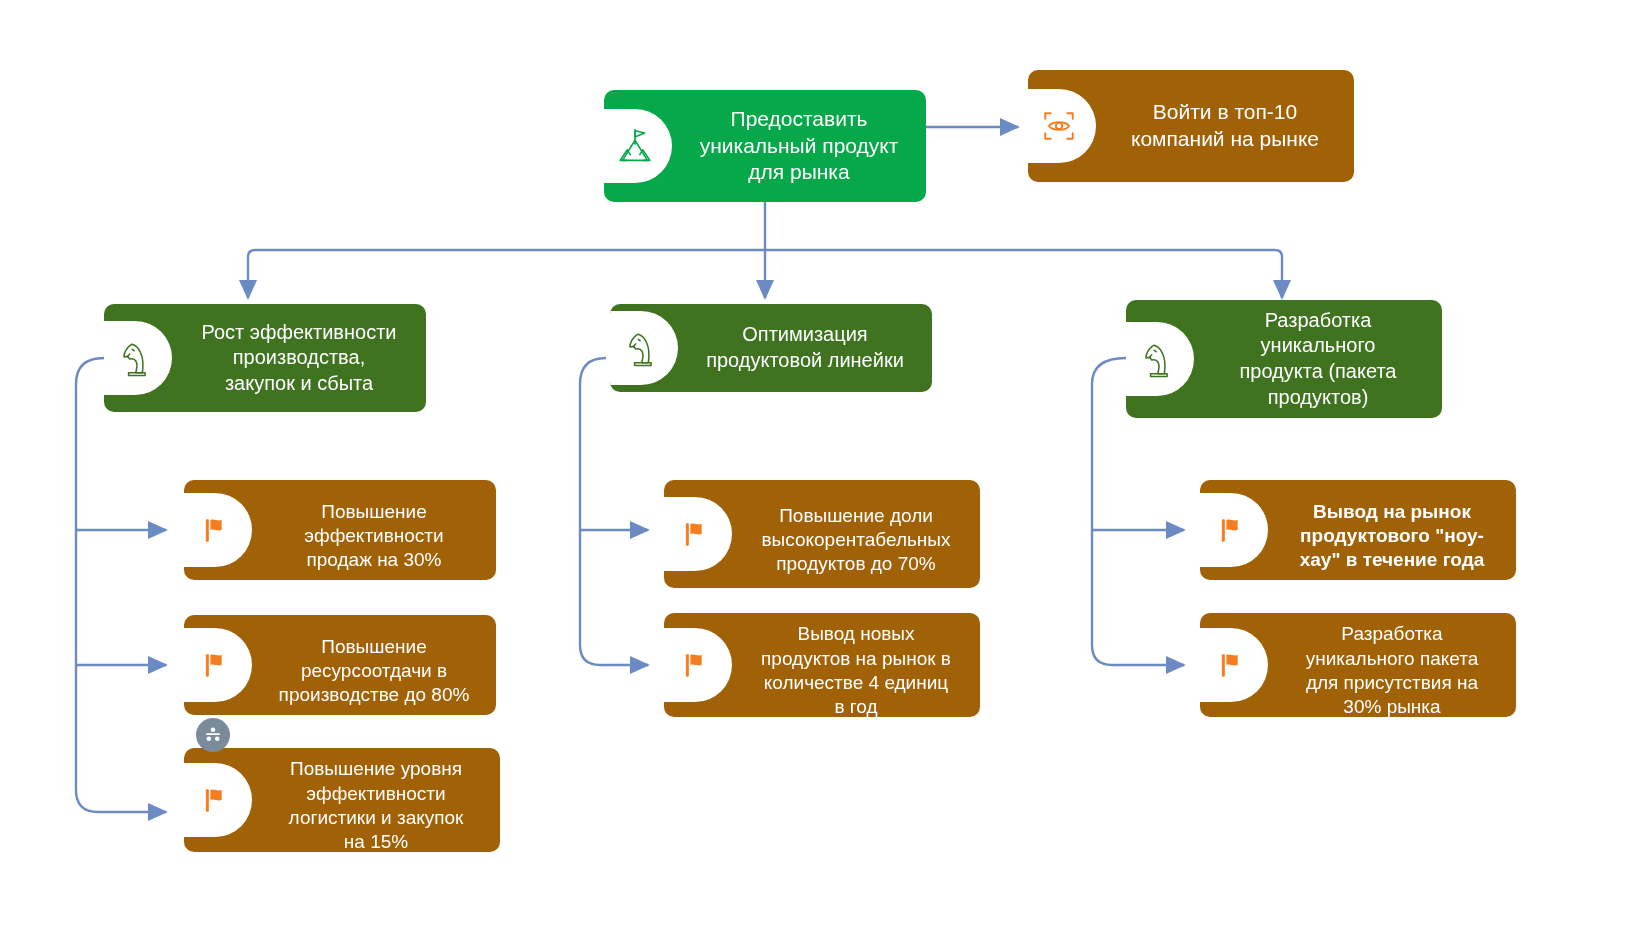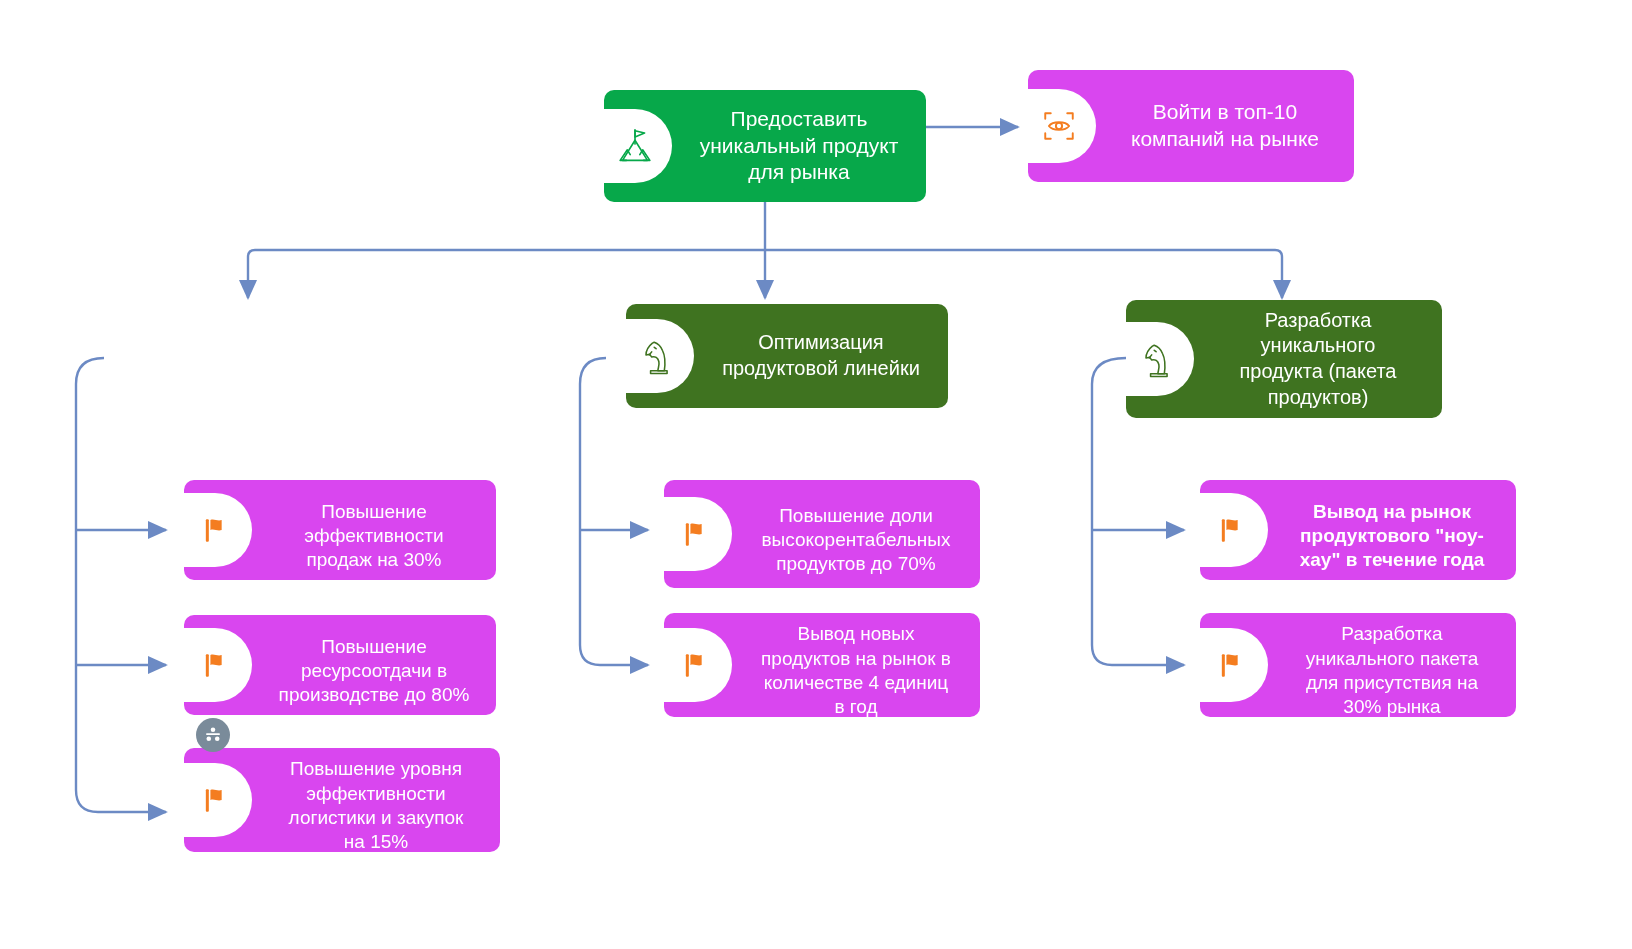--- a/index.html
+++ b/index.html
@@ -39,21 +39,21 @@
     padding: 6px 12px 6px 2px;
     width: calc(100% - 78px);
     color: #ffffff;
     text-align: center;
     line-height: 1.28;
     white-space: pre-line;
   }
 
   .n-green   { background: #07a84a; }
   .n-dgreen  { background: #3f7320; }
-  .n-orange  { background: #d946ef; }
+  .n-orange  { background: #a16207; }
 
   .lvl0 .label { font-size: 21px; }
   .lvl1 .label { font-size: 20px; }
   .lvl2 .label { font-size: 19px; margin-top: 12px; }
 
   .badge {
     position: absolute;
     width: 34px; height: 34px;
     border-radius: 50%;
     background: #7a8b9a;
@@ -121,22 +121,35 @@
         <path d="M9 32 L9 38 L15 38"></path>
         <path d="M39 32 L39 38 L33 38"></path>
         <path d="M13 24 C17 18.5, 31 18.5, 35 24 C31 29.5, 17 29.5, 13 24 Z"></path>
         <circle cx="24" cy="24" r="3.4"></circle>
       </svg>
     </span>
     <span class="label">Войти в топ-10
 компаний на рынке</span>
   </div>
 
-
-  <div class="node n-dgreen lvl1" style="left:626px; top:304px; width:322px; height:104px;">
+  <div class="node n-dgreen lvl1" style="left:104px; top:304px; width:322px; height:108px;">
+    <span class="disc">
+      <svg width="44" height="44" viewBox="0 0 48 48" fill="none" stroke="#3f7320" stroke-width="1.7" stroke-linejoin="round" stroke-linecap="round">
+        <path d="M19 10 C14 14, 12 19, 12 23 L16 22 L18 25 C22 24, 25 26, 26 30 C27 34, 25 37, 25 40 L32 40 C33 33, 33 24, 30 18 C28 13, 24 10, 21 9 Z"></path>
+        <path d="M15.5 22.8 L18.2 19.5"></path>
+        <path d="M21 14.5 L23 16"></path>
+        <path d="M17 40 L35 40 L35 43 L17 43 Z"></path>
+      </svg>
+    </span>
+    <span class="label">Рост эффективности
+производства,
+закупок и сбыта</span>
+  </div>
+
+  <div class="node n-dgreen lvl1" style="left:610px; top:304px; width:322px; height:88px;">
     <span class="disc">
       <svg width="44" height="44" viewBox="0 0 48 48" fill="none" stroke="#3f7320" stroke-width="1.7" stroke-linejoin="round" stroke-linecap="round">
         <path d="M19 10 C14 14, 12 19, 12 23 L16 22 L18 25 C22 24, 25 26, 26 30 C27 34, 25 37, 25 40 L32 40 C33 33, 33 24, 30 18 C28 13, 24 10, 21 9 Z"></path>
         <path d="M15.5 22.8 L18.2 19.5"></path>
         <path d="M21 14.5 L23 16"></path>
         <path d="M17 40 L35 40 L35 43 L17 43 Z"></path>
       </svg>
     </span>
     <span class="label">Оптимизация
 продуктовой линейки</span>

